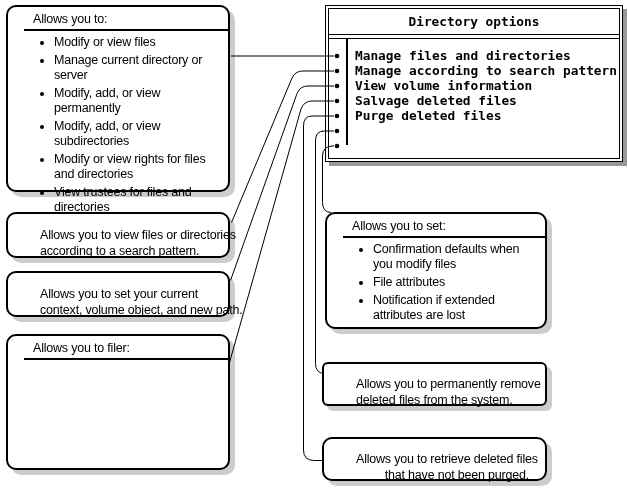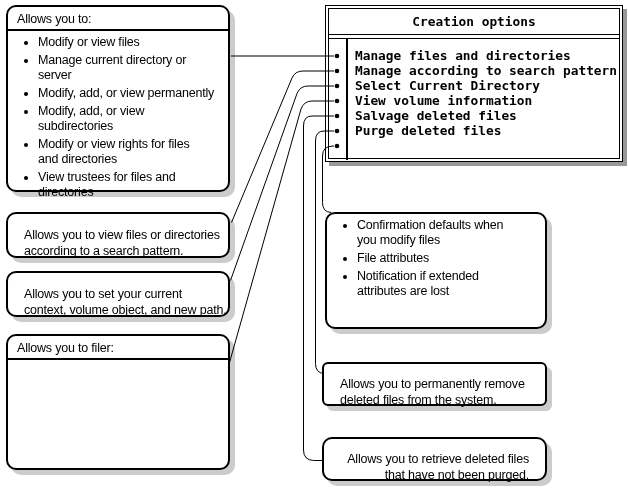--- a/index.html
+++ b/index.html
@@ -18,20 +18,21 @@
   .callout {
     position:absolute;
     box-sizing:border-box;
     background:#ffffff;
     border:2px solid #000;
     border-radius:10px;
     box-shadow:5px 5px 0 #cccccc;
     z-index:2;
     font-size:12.5px;
     letter-spacing:-0.2px;
+    padding-left:16px;
   }
   .callout-title {
     padding:5px 9px 2px 9px;
     line-height:15px;
     border-bottom:2px solid #000;
     white-space:pre;
   }
   .callout ul {
     margin:4px 0 0 0;
     padding:0 0 0 30px;
@@ -140,34 +141,34 @@
   <p class="callout-text">Allows you to set your current
 context, volume object, and new path.</p>
 </div>
 
 <div class="callout tight" style="left:6px; top:334px; width:224px; height:136px;">
   <div class="callout-title">Allows you to filer:</div>
 </div>
 
 <div class="menu">
   <div class="menu-inner">
-    <div class="menu-title">Creation options</div>
+    <div class="menu-title">Directory options</div>
     <div class="menu-sep"></div>
     <div class="menu-items">
       <div class="menu-item">Manage files and directories</div>
       <div class="menu-item">Manage according to search pattern</div>
-      <div class="menu-item">Select Current Directory</div>
       <div class="menu-item">View volume information</div>
       <div class="menu-item">Salvage deleted files</div>
       <div class="menu-item">Purge deleted files</div>
     </div>
   </div>
 </div>
 
 <div class="callout" style="left:325px; top:212px; width:222px; height:117px;">
+  <div class="callout-title">Allows you to set:</div>
   <ul>
     <li>Confirmation defaults when
 you modify files</li>
     <li>File attributes</li>
     <li>Notification if extended
 attributes are lost</li>
   </ul>
 </div>
 
 <div class="callout" style="left:322px; top:362px; width:225px; height:44px;border-radius:6px;">

